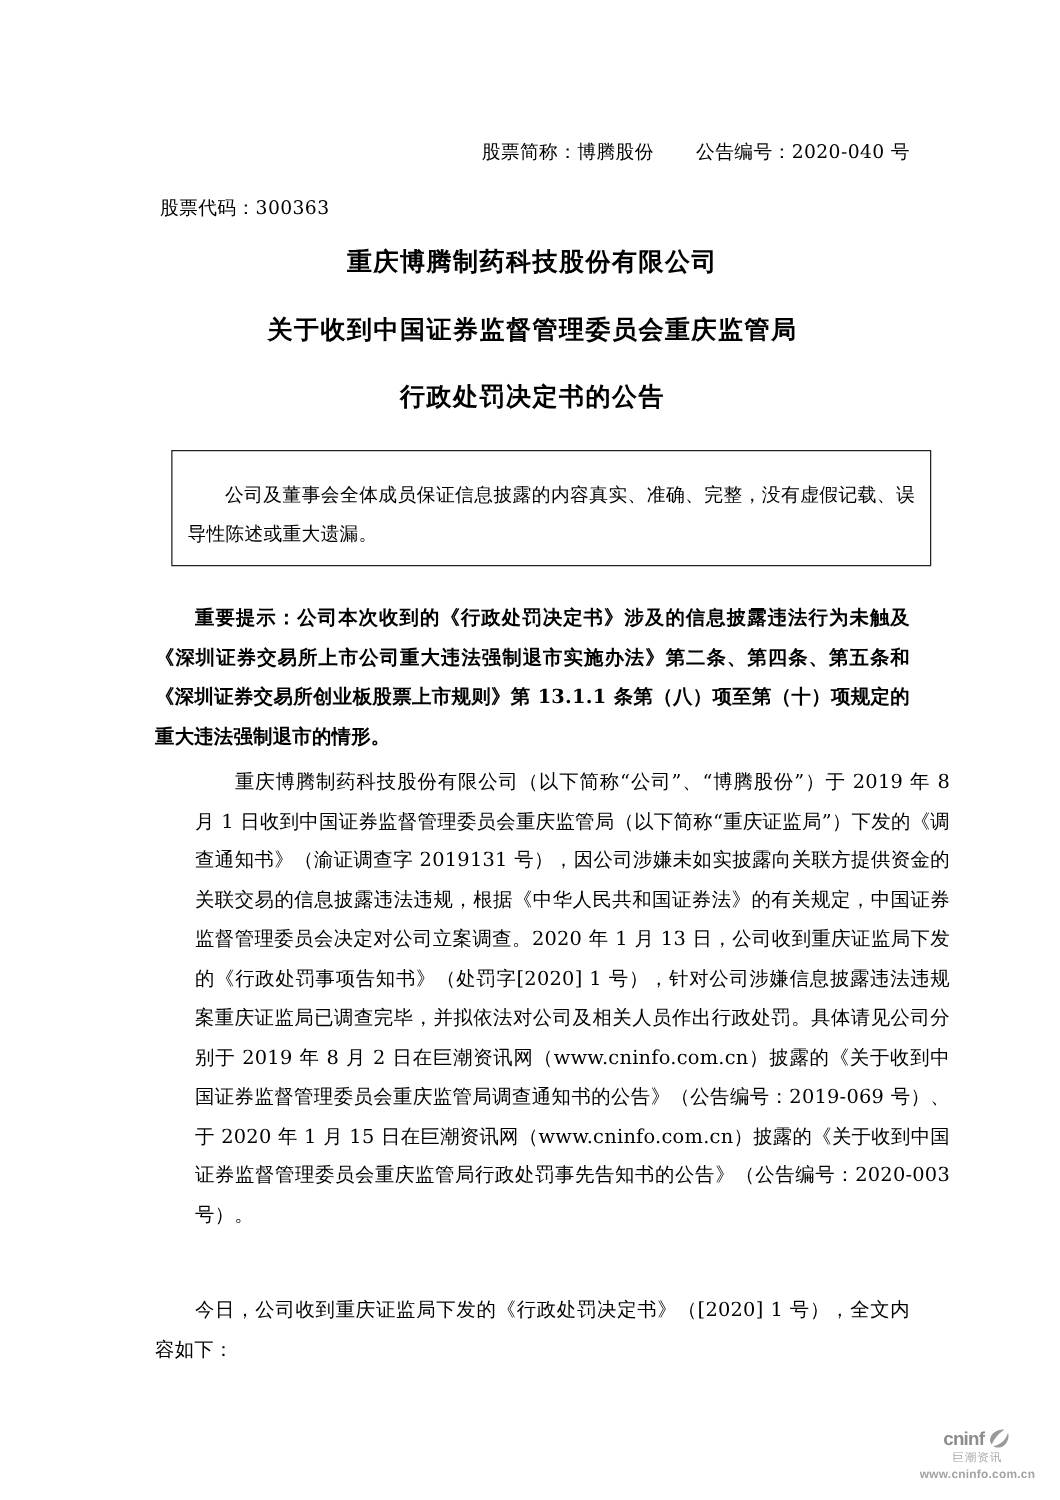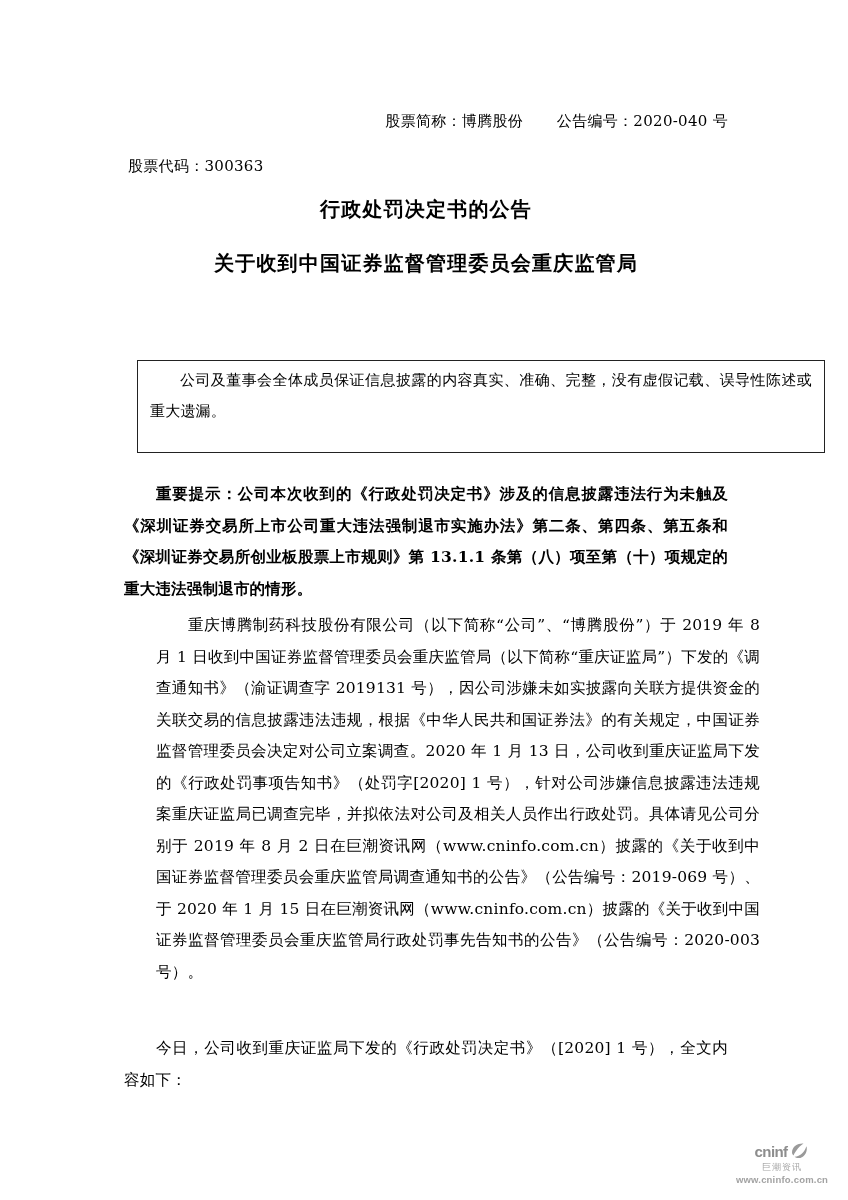--- a/index.html
+++ b/index.html
@@ -59,25 +59,25 @@
     letter-spacing: 1.2px;
     line-height: 54px;
     white-space: nowrap;
   }
 
   
   .disclaimer-box {
     position: absolute;
     left: 13px;
     top: 360px;
-    width: 688px;
+    width: 608px;
     height: 93px;
     border: 1px solid #222222;
     box-sizing: border-box;
-    padding: 4px 12px 0 12px;
+    padding: 20px 12px 0 12px;
   }
   .disclaimer-text {
     font-size: 15px;
     line-height: 31px;
     text-indent: 30px;
     text-align: justify;
     letter-spacing: 0.2px;
   }
 
   
@@ -153,22 +153,23 @@
 <div class="page">
   <div class="content">
 
     <div class="doc-header">
       <span class="hdr-cell hdr-code">股票代码：300363</span>
       <span class="hdr-cell hdr-abbr">股票简称：博腾股份</span>
       <span class="hdr-cell hdr-num">公告编号：2020-040 号</span>
     </div>
 
     <div class="title-block">
+      <div class="title-line">重庆博腾制药科技股份有限公司</div>
+      <div class="title-line">关于收到中国证券监督管理委员会重庆监管局</div>
       <div class="title-line">行政处罚决定书的公告</div>
-      <div class="title-line">关于收到中国证券监督管理委员会重庆监管局</div>
     </div>
 
     <div class="disclaimer-box">
       <div class="disclaimer-text">公司及董事会全体成员保证信息披露的内容真实、准确、完整，没有虚假记载、误导性陈述或重大遗漏。</div>
     </div>
 
     <div class="para bold para-notice indent2">重要提示：公司本次收到的《行政处罚决定书》涉及的信息披露违法行为未触及《深圳证券交易所上市公司重大违法强制退市实施办法》第二条、第四条、第五条和《深圳证券交易所创业板股票上市规则》第 13.1.1 条第（八）项至第（十）项规定的重大违法强制退市的情形。</div>
 
     <div class="para para-main indent2">重庆博腾制药科技股份有限公司（以下简称“公司”、“博腾股份”）于 2019 年 8 月 1 日收到中国证券监督管理委员会重庆监管局（以下简称“重庆证监局”）下发的《调查通知书》（渝证调查字 2019131 号），因公司涉嫌未如实披露向关联方提供资金的关联交易的信息披露违法违规，根据《中华人民共和国证券法》的有关规定，中国证券监督管理委员会决定对公司立案调查。2020 年 1 月 13 日，公司收到重庆证监局下发的《行政处罚事项告知书》（处罚字[2020] 1 号），针对公司涉嫌信息披露违法违规案重庆证监局已调查完毕，并拟依法对公司及相关人员作出行政处罚。具体请见公司分别于 2019 年 8 月 2 日在巨潮资讯网（www.cninfo.com.cn）披露的《关于收到中国证券监督管理委员会重庆监管局调查通知书的公告》（公告编号：2019-069 号）、于 2020 年 1 月 15 日在巨潮资讯网（www.cninfo.com.cn）披露的《关于收到中国证券监督管理委员会重庆监管局行政处罚事先告知书的公告》（公告编号：2020-003 号）。</div>
 

